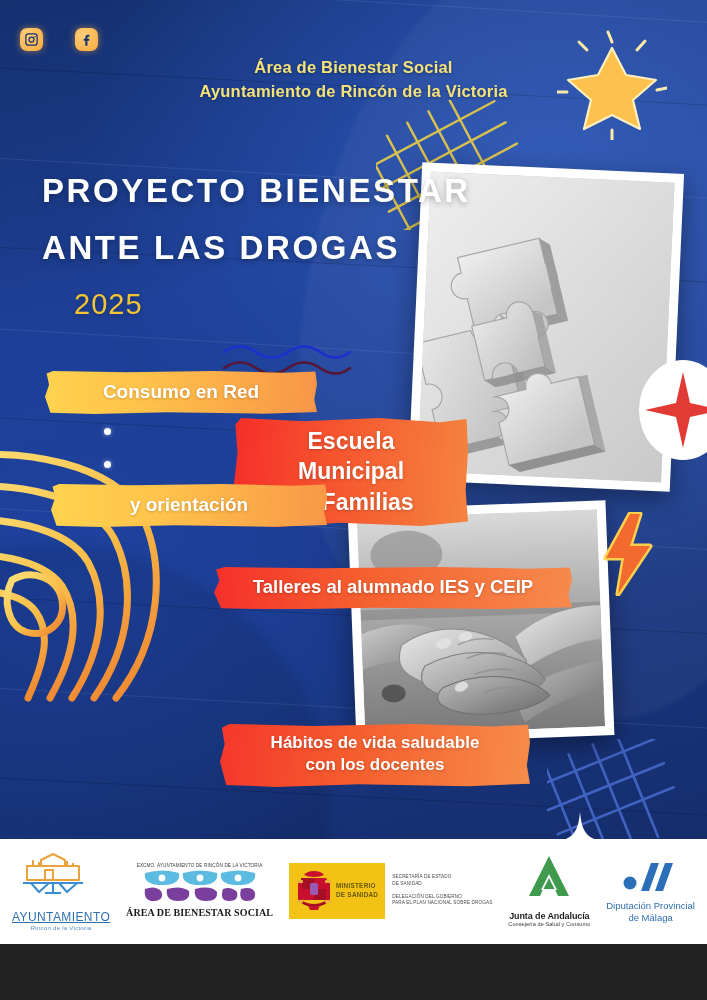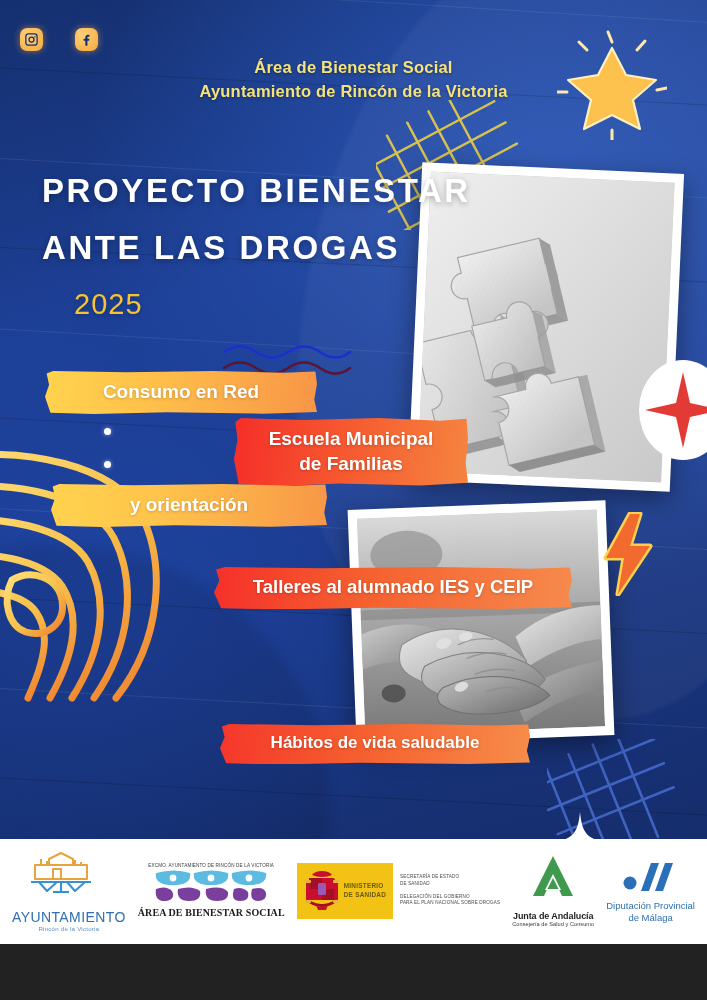--- a/index.html
+++ b/index.html
@@ -97,21 +97,21 @@
     padding:8px 18px 10px;
     line-height:1.32;
     text-shadow:0 1px 3px rgba(0,0,0,.22);
     
     clip-path: polygon(0.6% 6%, 3% 0%, 30% 3%, 62% 0%, 88% 4%, 99.4% 1%, 100% 30%, 99% 66%, 100% 95%,
                        80% 99%, 45% 96%, 18% 100%, 2% 97%, 0% 60%, 1.5% 32%);
   }
 
   #banner-red     { top:371px; left:45px;  width:272px; font-size:19px;
                     background:linear-gradient(95deg, #ffd34e 0%, #ffc14a 38%, #f89547 100%); }
-  #banner-escuela { top:418px; left:234px; width:234px; font-size:19px;
+  #banner-escuela { top:418px; left:234px; width:234px; font-size:23px;
                     background:linear-gradient(95deg, #f52e29 0%, #f6572f 45%, #f5843f 100%); }
   #banner-info    { top:484px; left:51px;  width:276px; font-size:19px;
                     background:linear-gradient(95deg, #ffd34e 0%, #ffc34b 40%, #f79747 100%); }
   #banner-talleres{ top:567px; left:214px; width:358px; font-size:18.5px;
                     background:linear-gradient(95deg, #f5302a 0%, #f5602f 42%, #f68a4d 100%); }
   #banner-habitos { top:724px; left:220px; width:310px; font-size:17px;
                     background:linear-gradient(95deg, #f5372b 0%, #f55f2f 45%, #f78c4a 100%); }
 
   
   .maze   { position:absolute; left:-34px; top:440px; width:250px; height:262px; z-index:6; }
@@ -126,21 +126,21 @@
   
   .footer {
     position:absolute; left:0; right:0; bottom:0; height:105px;
     background:#ffffff; z-index:20;
     display:flex; align-items:center; justify-content:space-between;
     padding:4px 12px 6px;
   }
   .logo { display:flex; flex-direction:column; align-items:center; justify-content:center; }
 
   
-  .lg-ayto .name { font-size:14px; color:#2f6fb0; letter-spacing:.4px; margin-top:14px; }
+  .lg-ayto .name { font-size:12px; color:#2f6fb0; letter-spacing:.4px; margin-top:14px;text-decoration:underline; }
   .lg-ayto .sub  { font-size:6.2px; color:#5b8fc4; letter-spacing:.2px; }
 
   
   .lg-area .top { font-size:4.6px; color:#3a3a3a; letter-spacing:.15px; margin-bottom:1px; }
   .lg-area .name{ font-size:10px; color:#1a1a1a; font-weight:bold; letter-spacing:.1px; margin-top:2px;
                   font-family:"Liberation Serif", serif; }
 
   
   .lg-min { display:flex; align-items:stretch; }
   .lg-min .yellow { background:#f2c314; display:flex; align-items:center; gap:4px; padding:6px 7px; }
@@ -398,20 +398,21 @@
   <div class="banner" id="banner-escuela">
       <span style="display:block">Escuela Municipal</span>
       <span style="display:block">de Familias</span>
     </div>
   <div class="banner" id="banner-info">
       <span style="display:block">y orientación</span>
     </div>
   <div class="banner" id="banner-talleres">Talleres al alumnado IES y CEIP</div>
   <div class="banner" id="banner-habitos">
       <span style="display:block">Hábitos de vida saludable</span>
+      <span style="display:block">con los docentes</span>
     </div>
 
   <div class="footer">
 
     <div class="logo lg-ayto">
       <svg width="84" height="46" viewBox="0 0 84 46">
         <g fill="none" stroke="#e8a33d" stroke-width="2" stroke-linejoin="round">
           <path d="M8 30 L8 16 L22 16 L22 10 L34 4 L46 10 L46 16 L60 16 L60 30 Z"></path>
           <path d="M26 30 L26 20 L34 20 L34 30"></path>
           <path d="M8 16 L60 16"></path>

